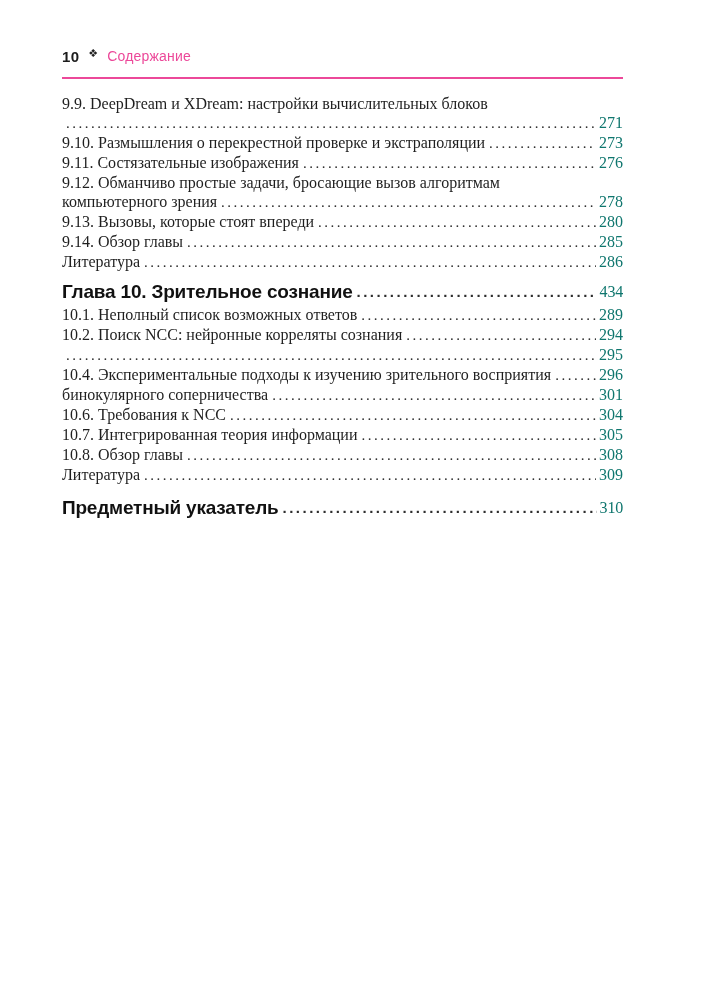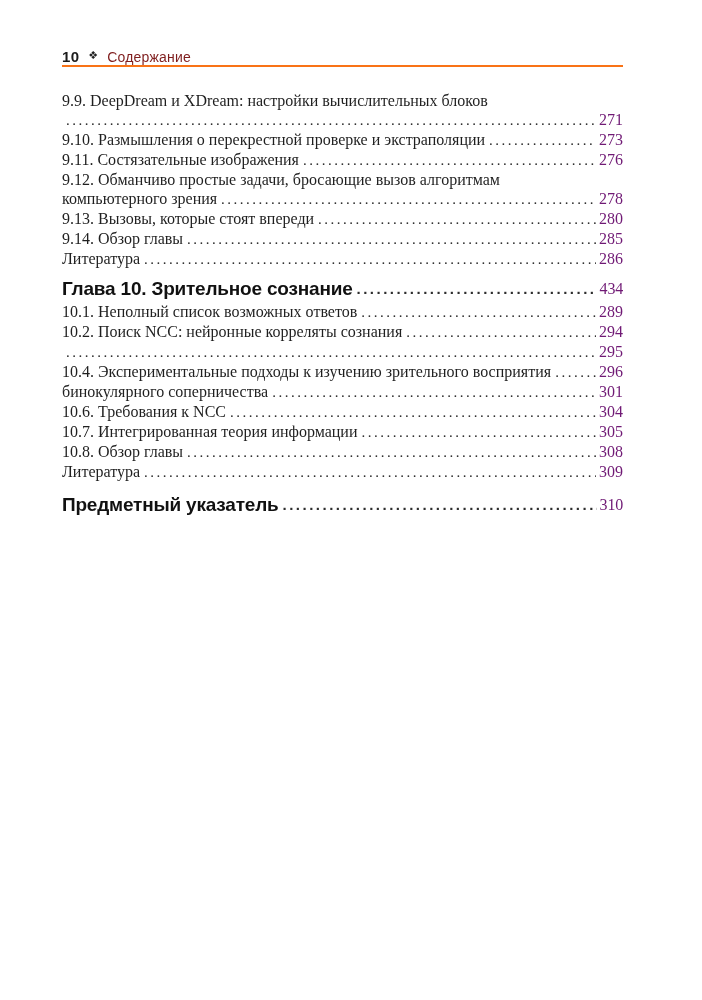--- a/index.html
+++ b/index.html
@@ -16,46 +16,46 @@
   }
   .content {
     position: absolute;
     left: 62px;
     top: 48px;
     width: 561px;
   }
   
   .running-header {
     display: flex;
-    align-items: center;
+    align-items: flex-start;
     gap: 9px;
     font-family: "Liberation Sans", sans-serif;
     color: #1c1c1c;
-    padding-bottom: 0;
-    border-bottom: 2px solid #f97316;
+    padding-bottom: 12px;
+    border-bottom: 2px solid #ec4899;
   }
   .running-header .pgnum {
     font-size: 15px;
     font-weight: bold;
     letter-spacing: 0.3px;
   }
   .running-header .divider-icon {
     font-size: 11px;
     position: relative;
     top: -1px;
     color: #222;
   }
   .running-header .rh-title {
     font-size: 14px;
     letter-spacing: 0.2px;
-    color: #7f1d1d;
+    color: #ec4899;
   }
   
   .toc {
-    margin-top: 24px;
+    margin-top: 15px;
     font-family: "Liberation Serif", serif;
     color: #1f1f1f;
   }
   .entry { margin: 0; }
   .entry .line {
     font-size: 16px;
     line-height: 19px;
     white-space: nowrap;
   }
   .entry .row {
@@ -75,21 +75,21 @@
     font-size: 15px;
     letter-spacing: 2.5px;
     min-width: 8px;
   }
   .leader::after {
     content: "....................................................................................................................................................................";
   }
   .pageref {
     flex: 0 0 auto;
     font-size: 16px;
-    color: #701a75;
+    color: #0f766e;
   }
   
   .entry.chapter { margin-top: 7px; }
   .entry.backmatter { margin-top: 10px; }
   .entry.chapter .row,
   .entry.backmatter .row { align-items: flex-end; }
   .entry.chapter .line, .entry.chapter .t,
   .entry.backmatter .line, .entry.backmatter .t {
     font-family: "Liberation Sans", sans-serif;
     font-weight: bold;

